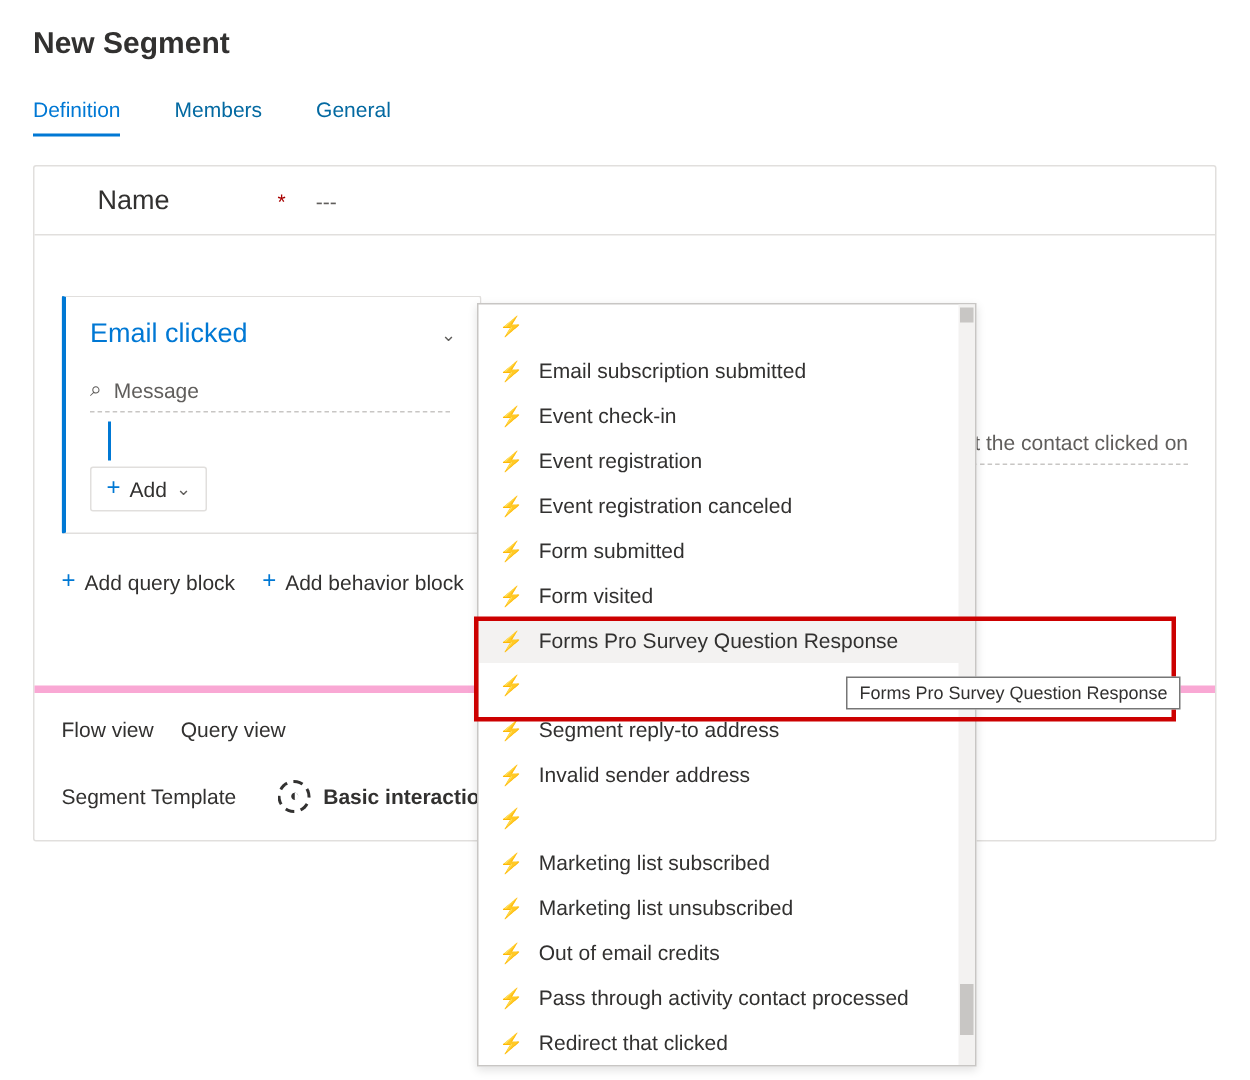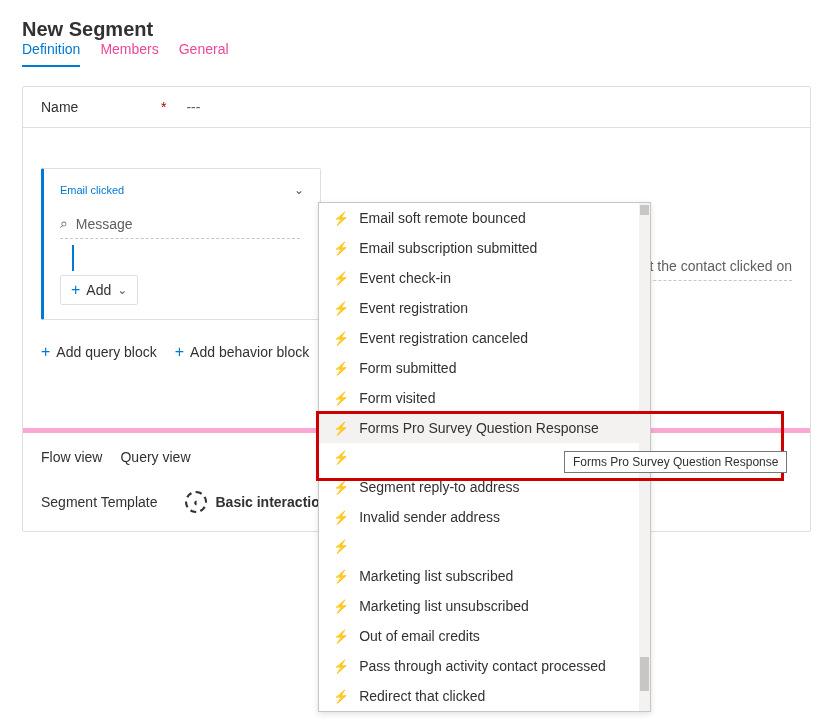--- a/index.html
+++ b/index.html
@@ -1,35 +1,35 @@
 <!DOCTYPE html>
 <html><head>
   <meta charset="utf-8">
   <style>
     * { box-sizing: border-box; margin: 0; padding: 0; }
     body { font-family: "Segoe UI", Arial, sans-serif; font-size: 14px; color: #323130; background: #fff; width: 833px; height: 720px; overflow: hidden; position: relative; }
     
     .container { padding: 18px 22px; }
-    .page-title { font-size: 20px; font-weight: 600; }
-    
-    .tabs { display: flex; gap: 20px; border-bottom: 1px solid transparent; margin-bottom: 18px; }
-    .tab { padding-bottom: 8px; cursor: pointer; font-size: 14px; color: #ec4899; }
+    .page-title { font-size: 20px; font-weight: 600; margin-bottom: 24px; }
+    
+    .tabs { display: flex; gap: 36px; border-bottom: 1px solid transparent; margin-bottom: 18px; }
+    .tab { padding-bottom: 8px; cursor: pointer; font-size: 14px; color: #0369a1; }
     .tab.active { color: #0078d4; border-bottom: 2px solid #0078d4; font-weight: 400; }
     
     .panel { border: 1px solid #e1dfdd; border-radius: 2px; }
     .name-row { display: flex; align-items: center; padding: 12px 18px; border-bottom: 1px solid #e1dfdd; }
-    .name-label { width: 120px; font-size: 14px; }
+    .name-label { width: 120px; font-size: 18px; margin-left: 24px; }
     .asterisk { color: #a80000; margin-right: 20px; }
     .name-value { color: #605e5c; }
     
     .body-area { padding: 40px 18px 18px 18px; min-height: 300px; position: relative; }
     
     .query-block { border: 1px solid #e1dfdd; border-left: 3px solid #0078d4; border-radius: 2px; padding: 14px 16px; width: 280px; }
     .block-header { display: flex; justify-content: space-between; align-items: center; cursor: pointer; margin-bottom: 18px; }
-    .block-title { color: #0078d4; font-size: 11px; }
+    .block-title { color: #0078d4; font-size: 18px; }
     .chev { color: #605e5c; font-size: 12px; }
     
     .msg-row { display: flex; align-items: center; gap: 8px; color: #605e5c; border-bottom: 1px dashed #c8c6c4; padding-bottom: 6px; margin-bottom: 6px; width: 240px; }
     .search-ic { font-size: 14px; }
     .vline { border-left: 2px solid #0078d4; height: 26px; margin-left: 12px; margin-bottom: 4px; }
     .add-btn { display: inline-flex; align-items: center; gap: 6px; border: 1px solid #e1dfdd; border-radius: 2px; padding: 6px 10px; cursor: pointer; font-size: 14px; color: #323130; }
     .plus { color: #0078d4; font-weight: 400; font-size: 16px; line-height: 1; }
     
     .hint-dashed { position: absolute; left: 334px; top: 130px; right: 18px; border-bottom: 1px dashed #c8c6c4; padding-bottom: 6px; color: #605e5c; font-size: 14px; text-align: right; white-space: nowrap; overflow: hidden; }
     
@@ -119,21 +119,20 @@
           <span class="tpl-name">Basic interaction</span>
         </span>
       </div>
     </div>
   </div>
 </div>
 
 <div class="dropdown" id="dd">
     <div class="dd-item">
       <span class="bolt">⚡</span>
-      <span>Email soft remote bounced</span>
     </div>
     <div class="dd-item">
       <span class="bolt">⚡</span>
       <span>Email subscription submitted</span>
     </div>
     <div class="dd-item">
       <span class="bolt">⚡</span>
       <span>Event check-in</span>
     </div>
     <div class="dd-item">

